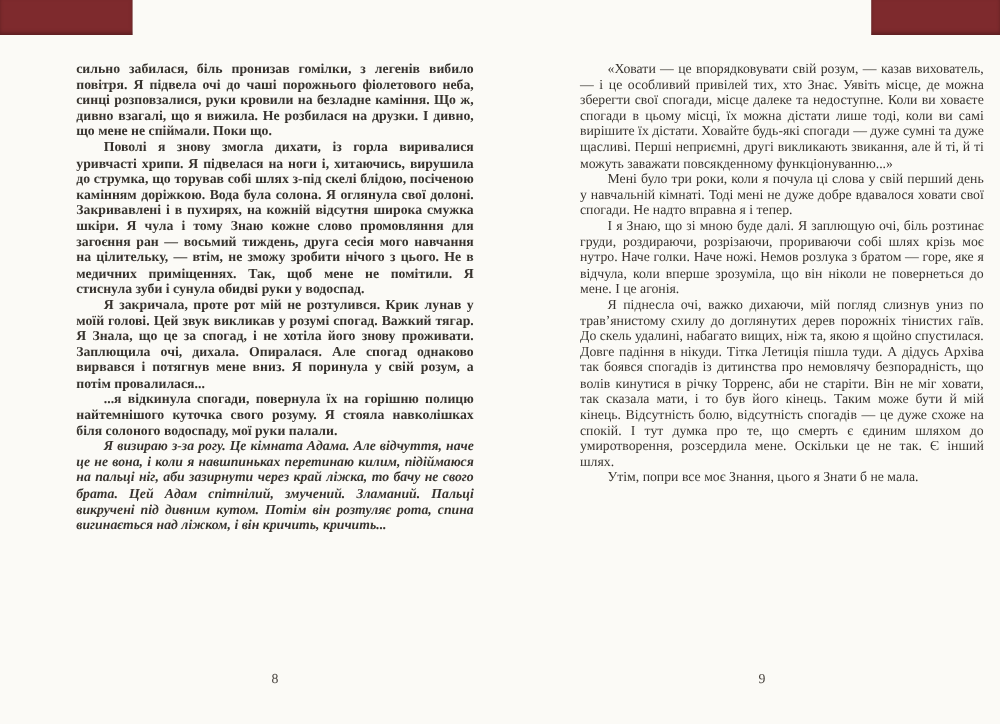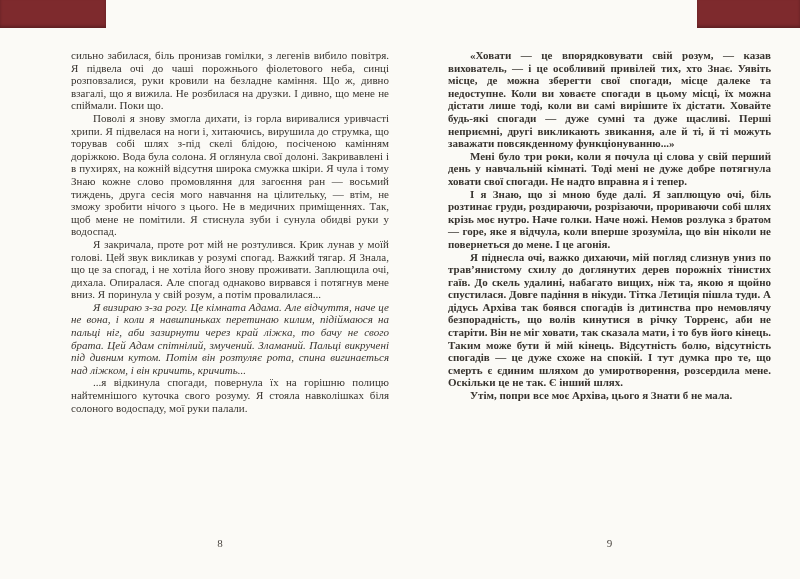--- a/index.html
+++ b/index.html
@@ -20,22 +20,22 @@
 
   .page-text {
     position:absolute; top:49px;
     color:#38342f;
     font-size:11px;
     line-height:12.6px;
     text-align:justify;
     hyphens:auto;
     -webkit-hyphens:auto;
   }
-  #left-text  { left:71px;  width:318px; }
-  #right-text { left:448px; width:323px;font-weight:bold; }
+  #left-text  { left:61px;  width:318px;font-weight:bold; }
+  #right-text { left:464px; width:323px; }
 
   p.para { margin:0; padding:0; text-indent:22px; }
   p.para.noindent { text-indent:0; }
   p.para.italic { font-style:italic; }
 
   .page-num {
     position:absolute; top:537px;
     font-size:11px; color:#4a4540;
     text-align:center;
   }
@@ -45,25 +45,25 @@
 </head>
 <body>
 
 <div id="cover-left" class="cover-edge"></div>
 <div id="cover-right" class="cover-edge"></div>
 
 <div id="left-text" class="page-text" lang="uk">
     <p class="para noindent">сильно забилася, біль пронизав гомілки, з легенів вибило повітря. Я підвела очі до чаші порожнього фіолетового неба, синці розповзалися, руки кровили на безладне каміння. Що ж, дивно взагалі, що я вижила. Не розбилася на друзки. І дивно, що мене не спіймали. Поки що.</p>
     <p class="para">Поволі я знову змогла дихати, із горла виривалися уривчасті хрипи. Я підвелася на ноги і, хитаючись, вирушила до струмка, що торував собі шлях з-під скелі блідою, посіченою камінням доріжкою. Вода була солона. Я оглянула свої долоні. Закривавлені і в пухирях, на кожній відсутня широка смужка шкіри. Я чула і тому Знаю кожне слово промовляння для загоєння ран — восьмий тиждень, друга сесія мого навчання на цілительку, — втім, не зможу зробити нічого з цього. Не в медичних приміщеннях. Так, щоб мене не помітили. Я стиснула зуби і сунула обидві руки у водоспад.</p>
     <p class="para">Я закричала, проте рот мій не розтулився. Крик лунав у моїй голові. Цей звук викликав у розумі спогад. Важкий тягар. Я Знала, що це за спогад, і не хотіла його знову проживати. Заплющила очі, дихала. Опиралася. Але спогад однаково вирвався і потягнув мене вниз. Я поринула у свій розум, а потім провалилася...</p>
+    <p class="para">...я відкинула спогади, повернула їх на горішню полицю найтемнішого куточка свого розуму. Я стояла навколішках біля солоного водоспаду, мої руки палали.</p>
     <p class="para italic">Я визираю з-за рогу. Це кімната Адама. Але відчуття, наче це не вона, і коли я навшпиньках перетинаю килим, підіймаюся на пальці ніг, аби зазирнути через край ліжка, то бачу не свого брата. Цей Адам спітнілий, змучений. Зламаний. Пальці викручені під дивним кутом. Потім він розтуляє рота, спина вигинається над ліжком, і він кричить, кричить...</p>
-    <p class="para">...я відкинула спогади, повернула їх на горішню полицю найтемнішого куточка свого розуму. Я стояла навколішках біля солоного водоспаду, мої руки палали.</p>
   </div>
 <div id="right-text" class="page-text" lang="uk">
     <p class="para">«Ховати — це впорядковувати свій розум, — казав вихователь, — і це особливий привілей тих, хто Знає. Уявіть місце, де можна зберегти свої спогади, місце далеке та недоступне. Коли ви ховаєте спогади в цьому місці, їх можна дістати лише тоді, коли ви самі вирішите їх дістати. Ховайте будь-які спогади — дуже сумні та дуже щасливі. Перші неприємні, другі викликають звикання, але й ті, й ті можуть заважати повсякденному функціонуванню...»</p>
-    <p class="para">Мені було три роки, коли я почула ці слова у свій перший день у навчальній кімнаті. Тоді мені не дуже добре потягнула ховати свої спогади. Не надто вправна я і тепер.</p>
+    <p class="para">Мені було три роки, коли я почула ці слова у свій перший день у навчальній кімнаті. Тоді мені не дуже добре вдавалося ховати свої спогади. Не надто вправна я і тепер.</p>
     <p class="para">І я Знаю, що зі мною буде далі. Я заплющую очі, біль розтинає груди, роздираючи, розрізаючи, прориваючи собі шлях крізь моє нутро. Наче голки. Наче ножі. Немов розлука з братом — горе, яке я відчула, коли вперше зрозуміла, що він ніколи не повернеться до мене. І це агонія.</p>
     <p class="para">Я піднесла очі, важко дихаючи, мій погляд слизнув униз по трав’янистому схилу до доглянутих дерев порожніх тінистих гаїв. До скель удалині, набагато вищих, ніж та, якою я щойно спустилася. Довге падіння в нікуди. Тітка Летиція пішла туди. А дідусь Архіва так боявся спогадів із дитинства про немовлячу безпорадність, що волів кинутися в річку Торренс, аби не старіти. Він не міг ховати, так сказала мати, і то був його кінець. Таким може бути й мій кінець. Відсутність болю, відсутність спогадів — це дуже схоже на спокій. І тут думка про те, що смерть є єдиним шляхом до умиротворення, розсердила мене. Оскільки це не так. Є інший шлях.</p>
-    <p class="para">Утім, попри все моє Архіва, цього я Знати б не мала.</p>
+    <p class="para">Утім, попри все моє Знання, цього я Знати б не мала.</p>
   </div>
 
 <div id="left-num" class="page-num">8</div>
 <div id="right-num" class="page-num">9</div>
 
 </body></html>

